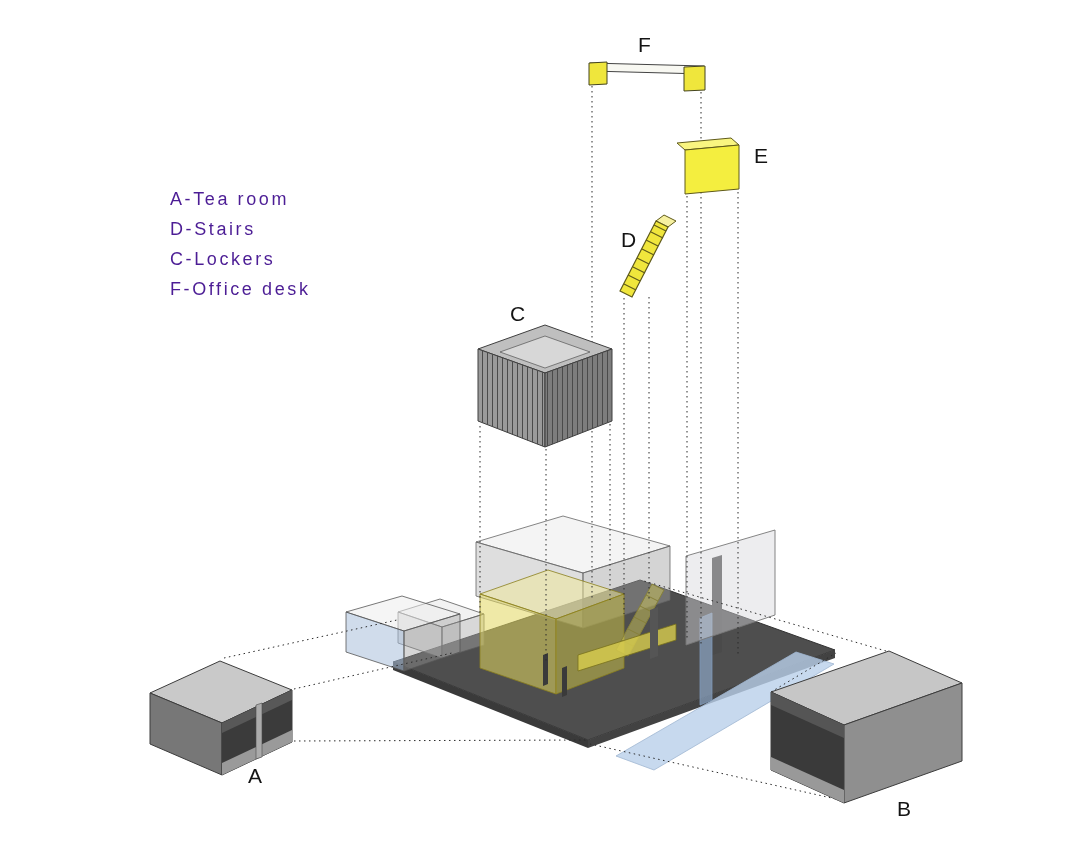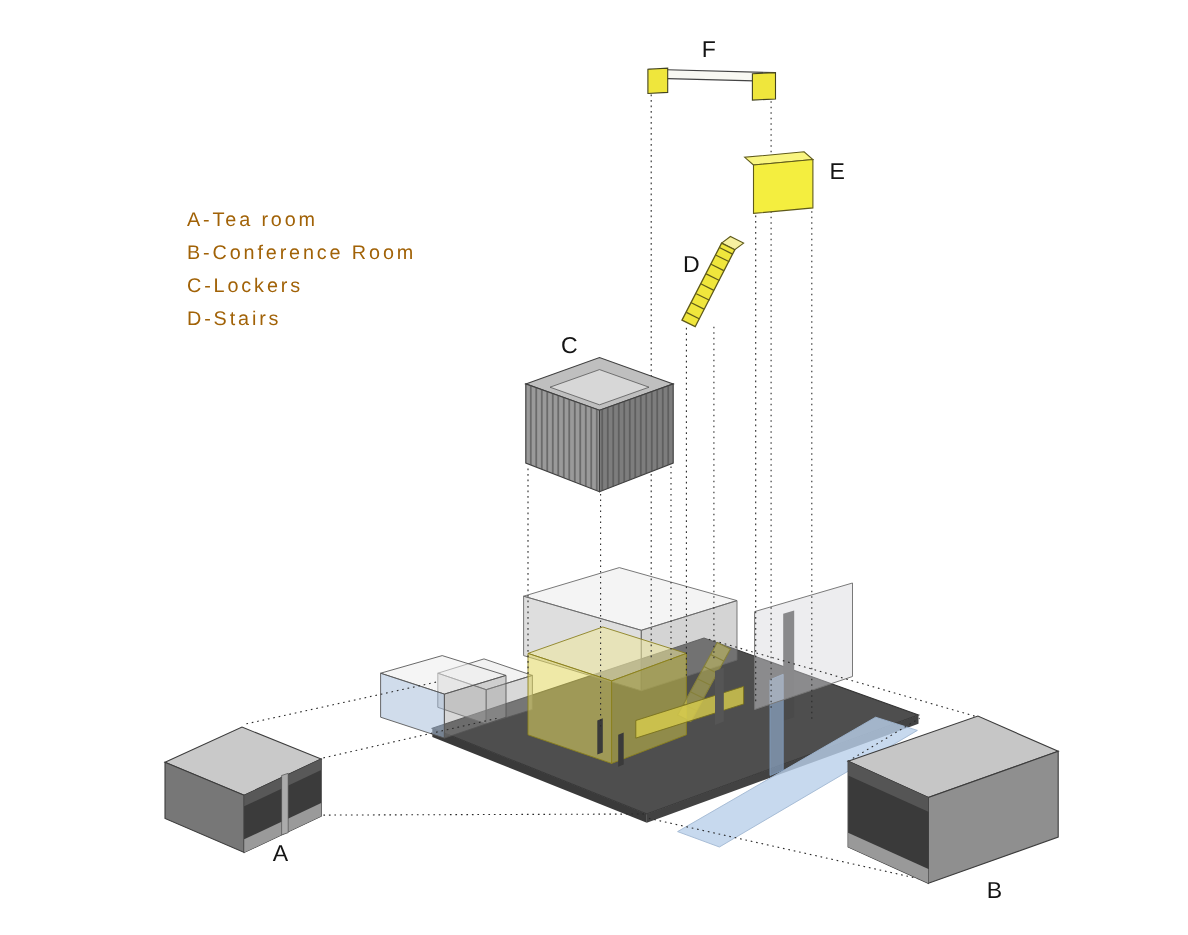--- a/index.html
+++ b/index.html
@@ -8,21 +8,21 @@
     font-family:"Liberation Sans",sans-serif;
   }
   #scene{position:absolute;left:0;top:0;}
   
   line.dot{stroke:#2b2b2b;stroke-width:1;stroke-dasharray:1.5 3.5;fill:none;}
   
   text.mark{font-family:"Liberation Sans",sans-serif;font-size:21px;fill:#141414;letter-spacing:1px;}
   
   #legend{
     position:absolute;left:170px;top:184px;
-    font-size:18px;line-height:30px;letter-spacing:2.6px;color:#a16207;
+    font-size:18px;line-height:30px;letter-spacing:2.6px;color:#4c1d95;
     font-family:"Liberation Sans",sans-serif;white-space:nowrap;
   }
 </style>
 </head>
 <body>
 
 <div id="stage">
 
   <svg id="scene" width="1080" height="850" viewBox="0 0 1080 850">
 
@@ -162,18 +162,18 @@
     <text class="mark" x="638" y="52">F</text>
     <text class="mark" x="754" y="163">E</text>
     <text class="mark" x="621" y="247">D</text>
     <text class="mark" x="510" y="321">C</text>
     <text class="mark" x="248" y="783">A</text>
     <text class="mark" x="897" y="816">B</text>
   </svg>
 
   <div id="legend">
     <div>A-Tea room</div>
-    <div>B-Conference Room</div>
+    <div>D-Stairs</div>
     <div>C-Lockers</div>
-    <div>D-Stairs</div>
+    <div>F-Office desk</div>
   </div>
 
 </div>
 
 </body></html>

